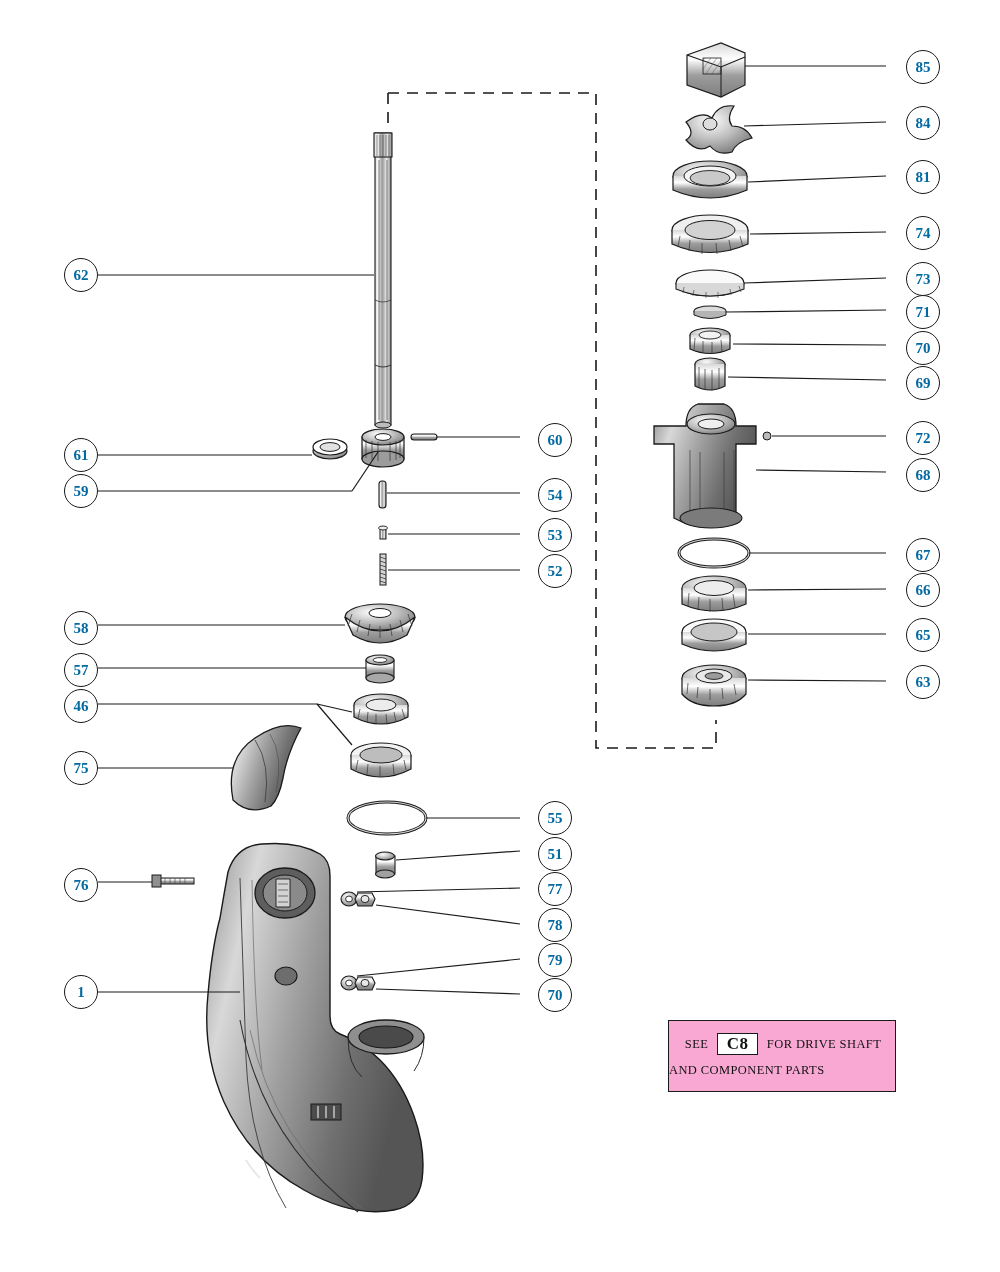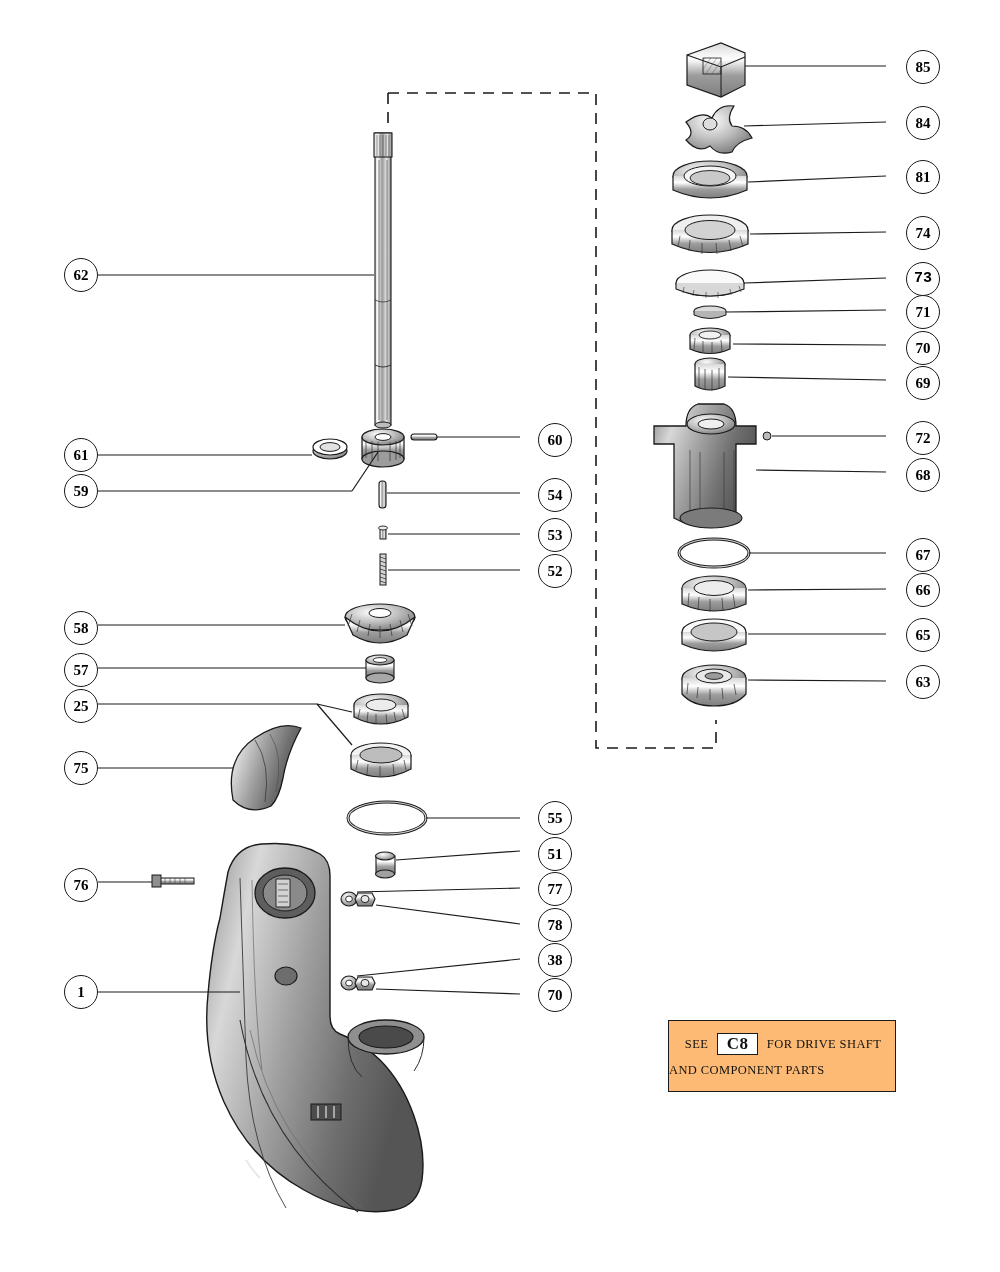--- a/index.html
+++ b/index.html
@@ -28,31 +28,31 @@
     width: 34px;
     height: 34px;
     border: 1.6px solid #1a1a1a;
     border-radius: 50%;
     background: #ffffff;
     font-family: "Liberation Serif", serif;
     font-size: 15px;
     font-weight: 700;
     line-height: 32px;
     text-align: center;
-    color: #000000;
+    color: #0369a1;
     box-sizing: border-box;
   }
   .note-box {
     position: absolute;
     left: 668px;
     top: 1020px;
     width: 228px;
     height: 72px;
     border: 1.6px solid #1a1a1a;
-    background: #fdba74;
+    background: #f9a8d4;
     box-sizing: border-box;
   }
   .note-line1 {
     position: absolute;
     left: 0;
     top: 12px;
     width: 228px;
     text-align: center;
     font-size: 12.5px;
     letter-spacing: 0.4px;
@@ -492,47 +492,47 @@
       </g>
       <line x1="748" y1="680" x2="886" y2="681" stroke-width="1.2"></line>
 
     </g>
   </svg>
 
   <div class="callout" style="left:906px;top:50px;">85</div>
   <div class="callout" style="left:906px;top:106px;">84</div>
   <div class="callout" style="left:906px;top:160px;">81</div>
   <div class="callout" style="left:906px;top:216px;">74</div>
-  <div class="callout" style="left:906px;top:262px;font-family:Liberation Mono, monospace;">73</div>
+  <div class="callout" style="left:906px;top:262px;">73</div>
   <div class="callout" style="left:906px;top:295px;">71</div>
   <div class="callout" style="left:906px;top:331px;">70</div>
   <div class="callout" style="left:906px;top:366px;">69</div>
   <div class="callout" style="left:906px;top:421px;">72</div>
   <div class="callout" style="left:906px;top:458px;">68</div>
   <div class="callout" style="left:906px;top:538px;">67</div>
   <div class="callout" style="left:906px;top:573px;">66</div>
   <div class="callout" style="left:906px;top:618px;">65</div>
   <div class="callout" style="left:906px;top:665px;">63</div>
 
   <div class="callout" style="left:64px;top:258px;">62</div>
   <div class="callout" style="left:64px;top:438px;">61</div>
   <div class="callout" style="left:64px;top:474px;">59</div>
   <div class="callout" style="left:538px;top:423px;">60</div>
   <div class="callout" style="left:538px;top:478px;">54</div>
   <div class="callout" style="left:538px;top:518px;">53</div>
   <div class="callout" style="left:538px;top:554px;">52</div>
   <div class="callout" style="left:64px;top:611px;">58</div>
   <div class="callout" style="left:64px;top:653px;">57</div>
-  <div class="callout" style="left:64px;top:689px;">25</div>
+  <div class="callout" style="left:64px;top:689px;">46</div>
   <div class="callout" style="left:64px;top:751px;">75</div>
   <div class="callout" style="left:538px;top:801px;">55</div>
   <div class="callout" style="left:538px;top:837px;">51</div>
   <div class="callout" style="left:538px;top:872px;">77</div>
   <div class="callout" style="left:538px;top:908px;">78</div>
-  <div class="callout" style="left:538px;top:943px;">38</div>
+  <div class="callout" style="left:538px;top:943px;">79</div>
   <div class="callout" style="left:538px;top:978px;">70</div>
   <div class="callout" style="left:64px;top:868px;">76</div>
   <div class="callout" style="left:64px;top:975px;">1</div>
 
   <div class="note-box">
     <div class="note-line1">
       <span class="note-see">SEE</span>
       <span class="note-code">C8</span>
       <span class="note-tail">FOR DRIVE SHAFT</span>
     </div>

